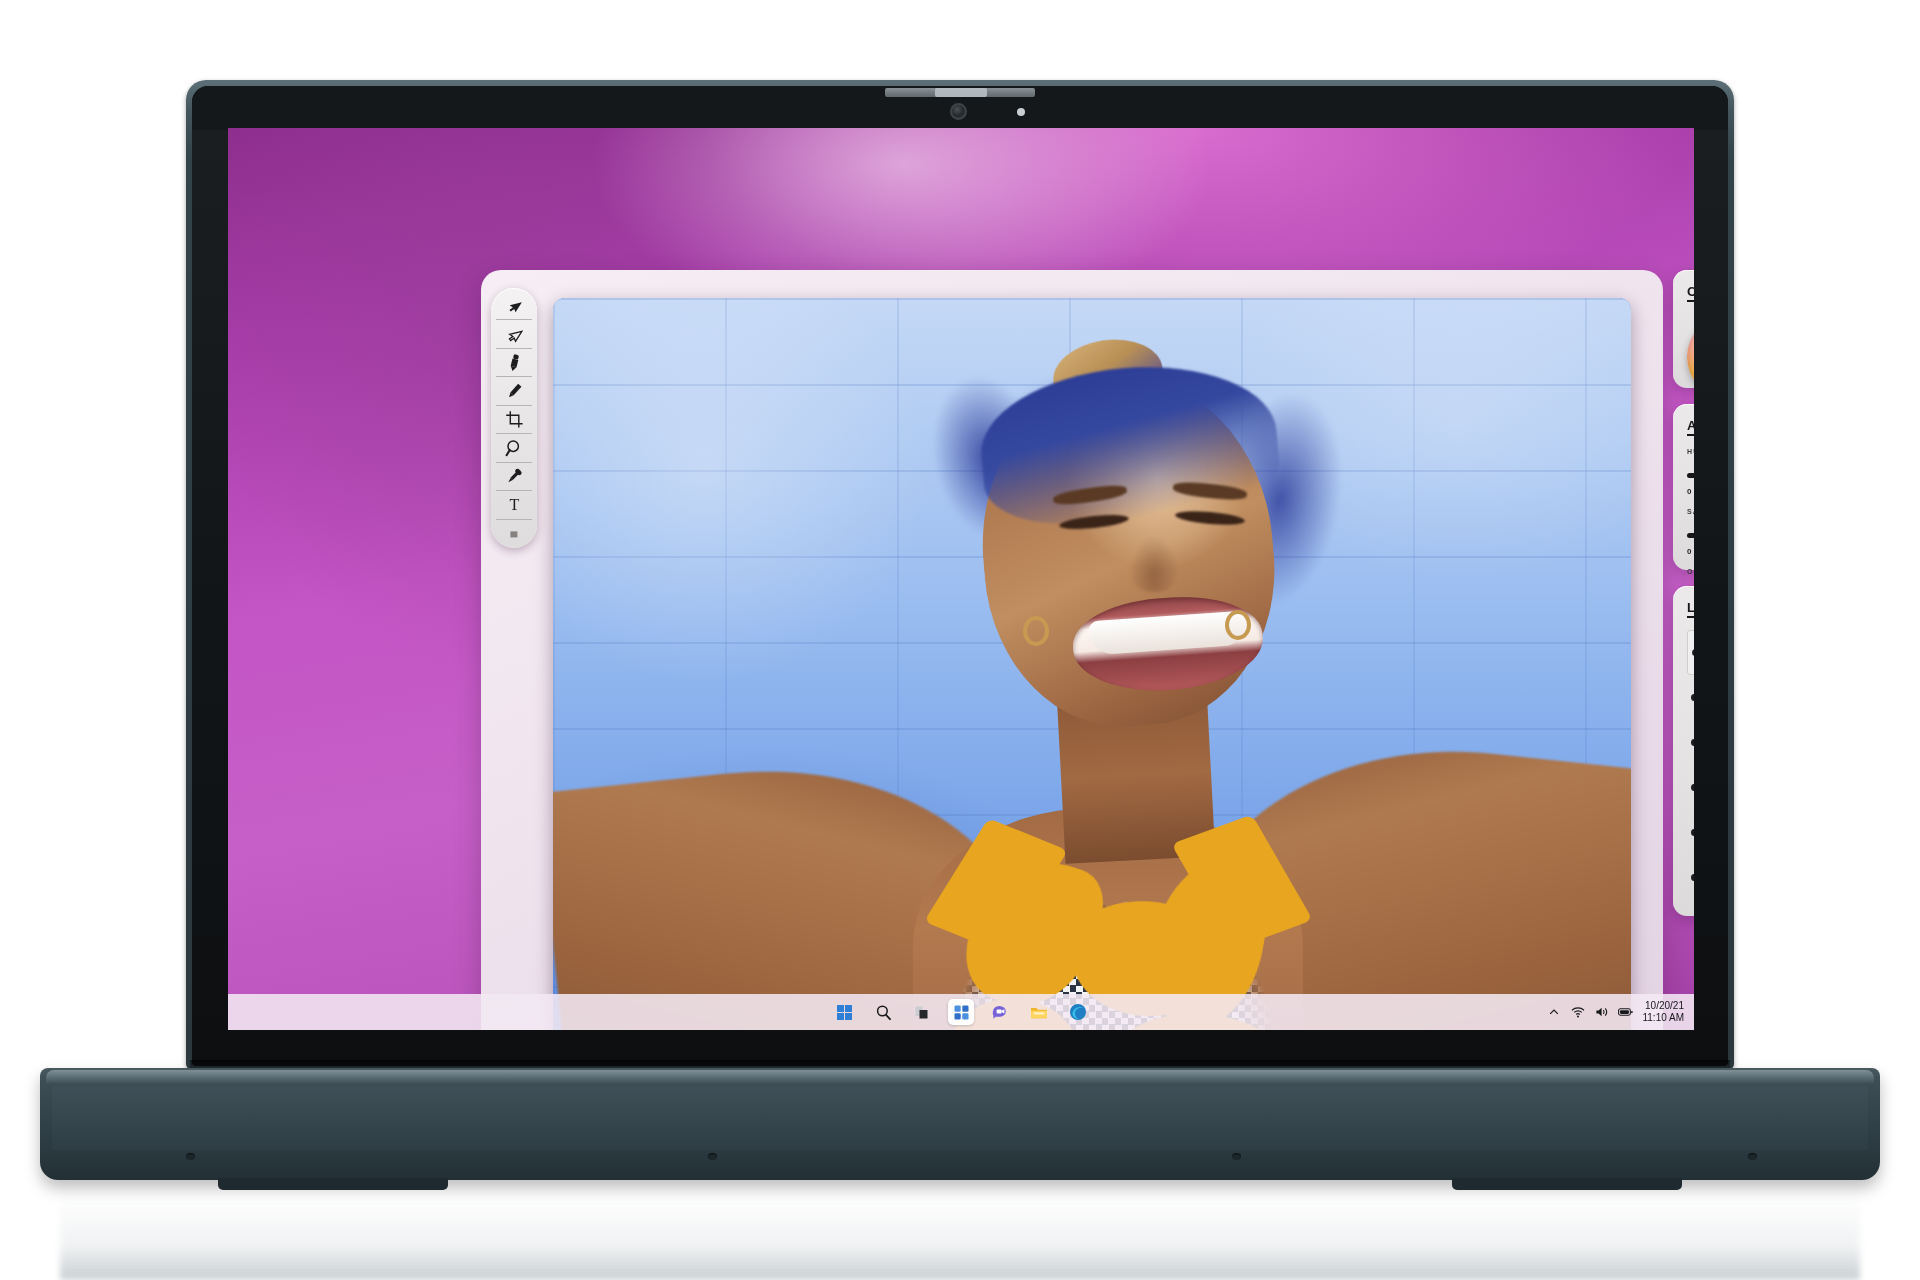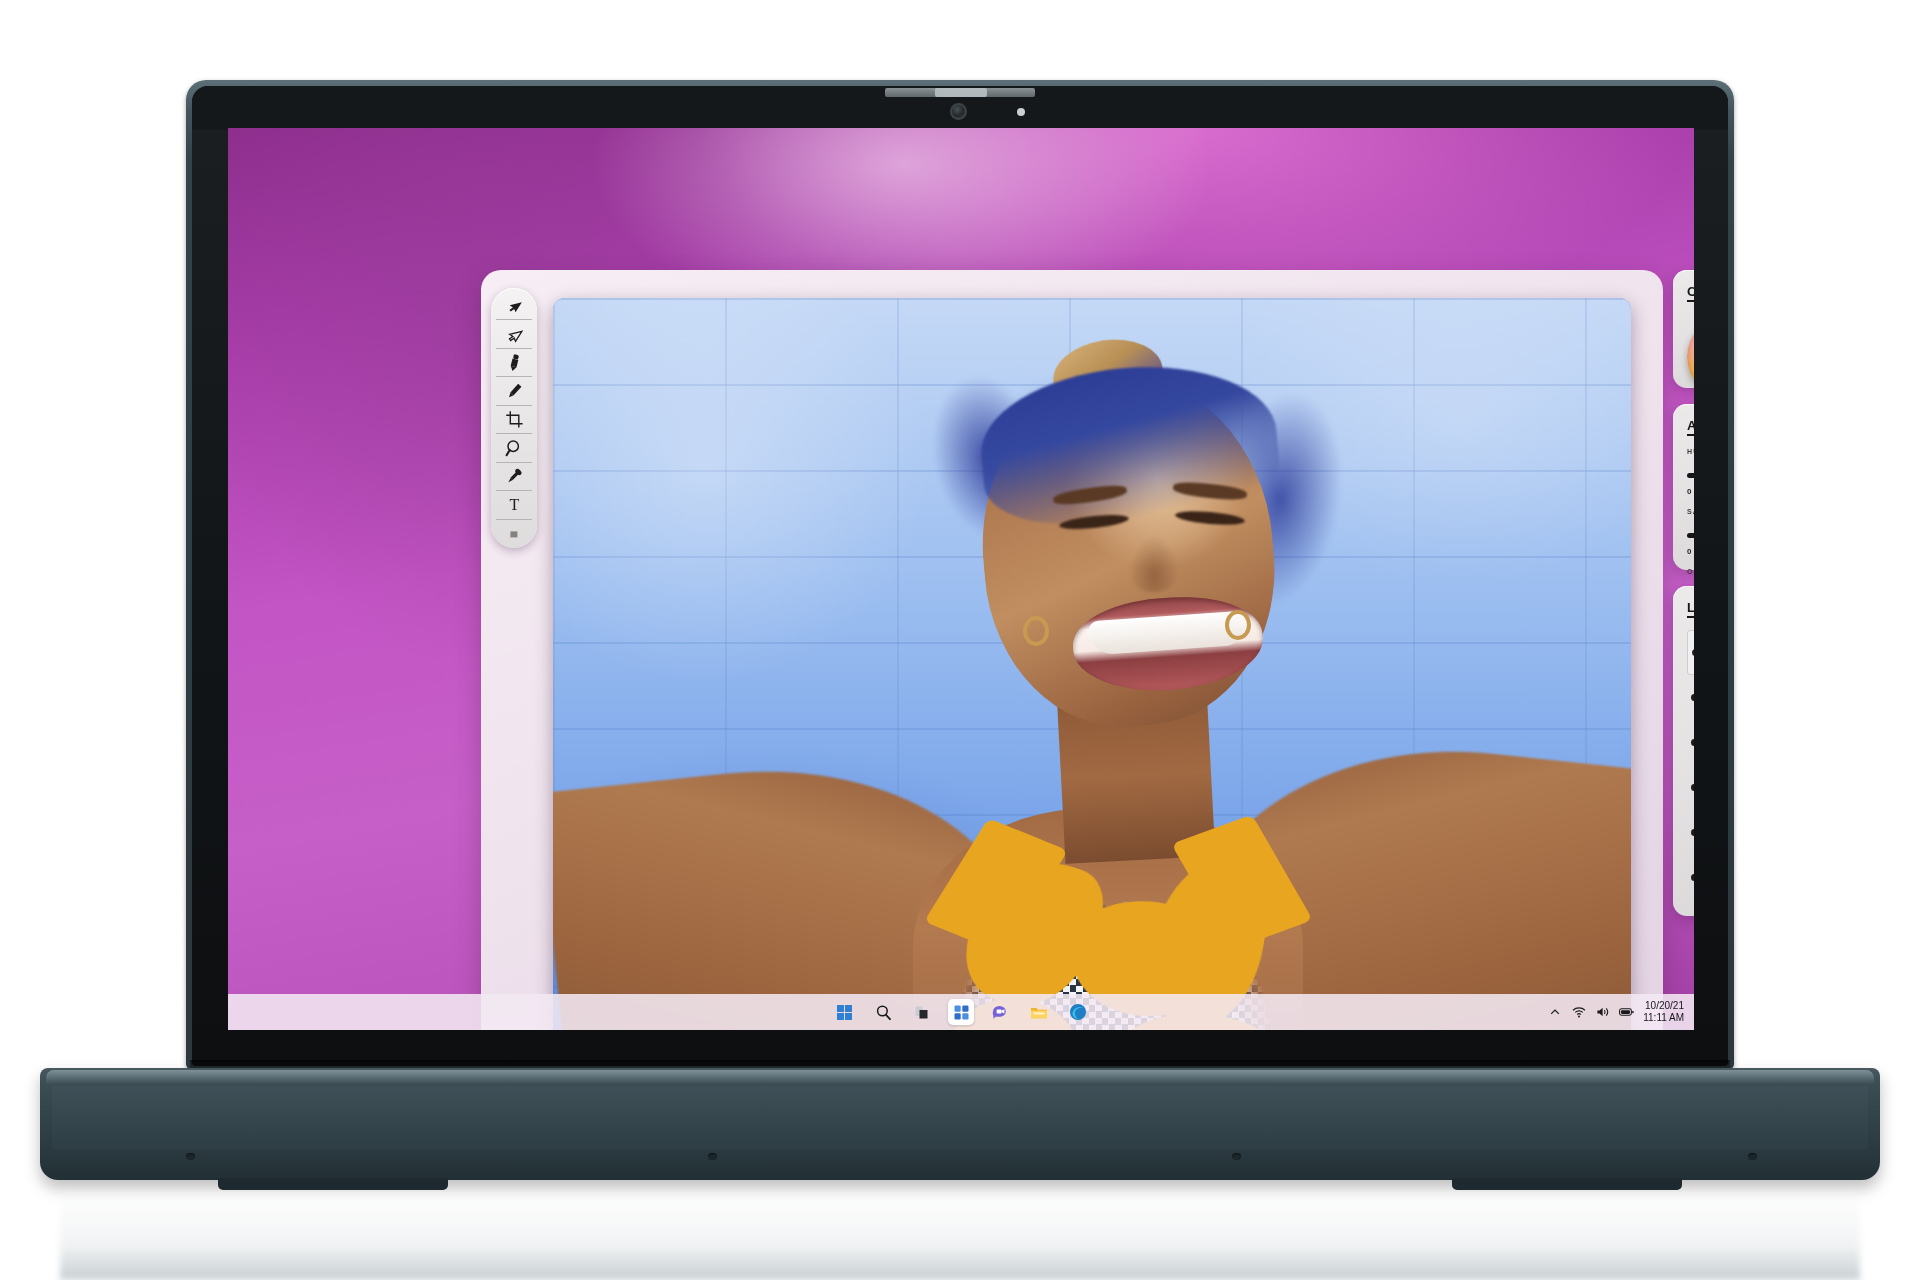--- a/index.html
+++ b/index.html
@@ -593,21 +593,21 @@
         </div>
         <div class="tray-ico">
           <svg width="16" height="10" viewBox="0 0 16 10">
             <rect x="0.6" y="1.6" width="12.6" height="6.8" rx="2" fill="none" stroke="#19191c" stroke-width="1.1"></rect>
             <rect x="2.1" y="3" width="9.6" height="4" rx="1.2" fill="#19191c"></rect>
             <rect x="14" y="3.8" width="1.6" height="2.4" rx=".7" fill="#19191c"></rect>
           </svg>
         </div>
         <div class="clock">
           <div>10/20/21</div>
-          <div>11:11 AM</div>
+          <div>11:10 AM</div>
         </div>
       </div>
     </div>
 
   </div>
 
   <div class="hinge-shadow"></div>
   <div class="deck"></div>
   <div class="deck-lip"></div>
   <div class="deck-band"></div>

